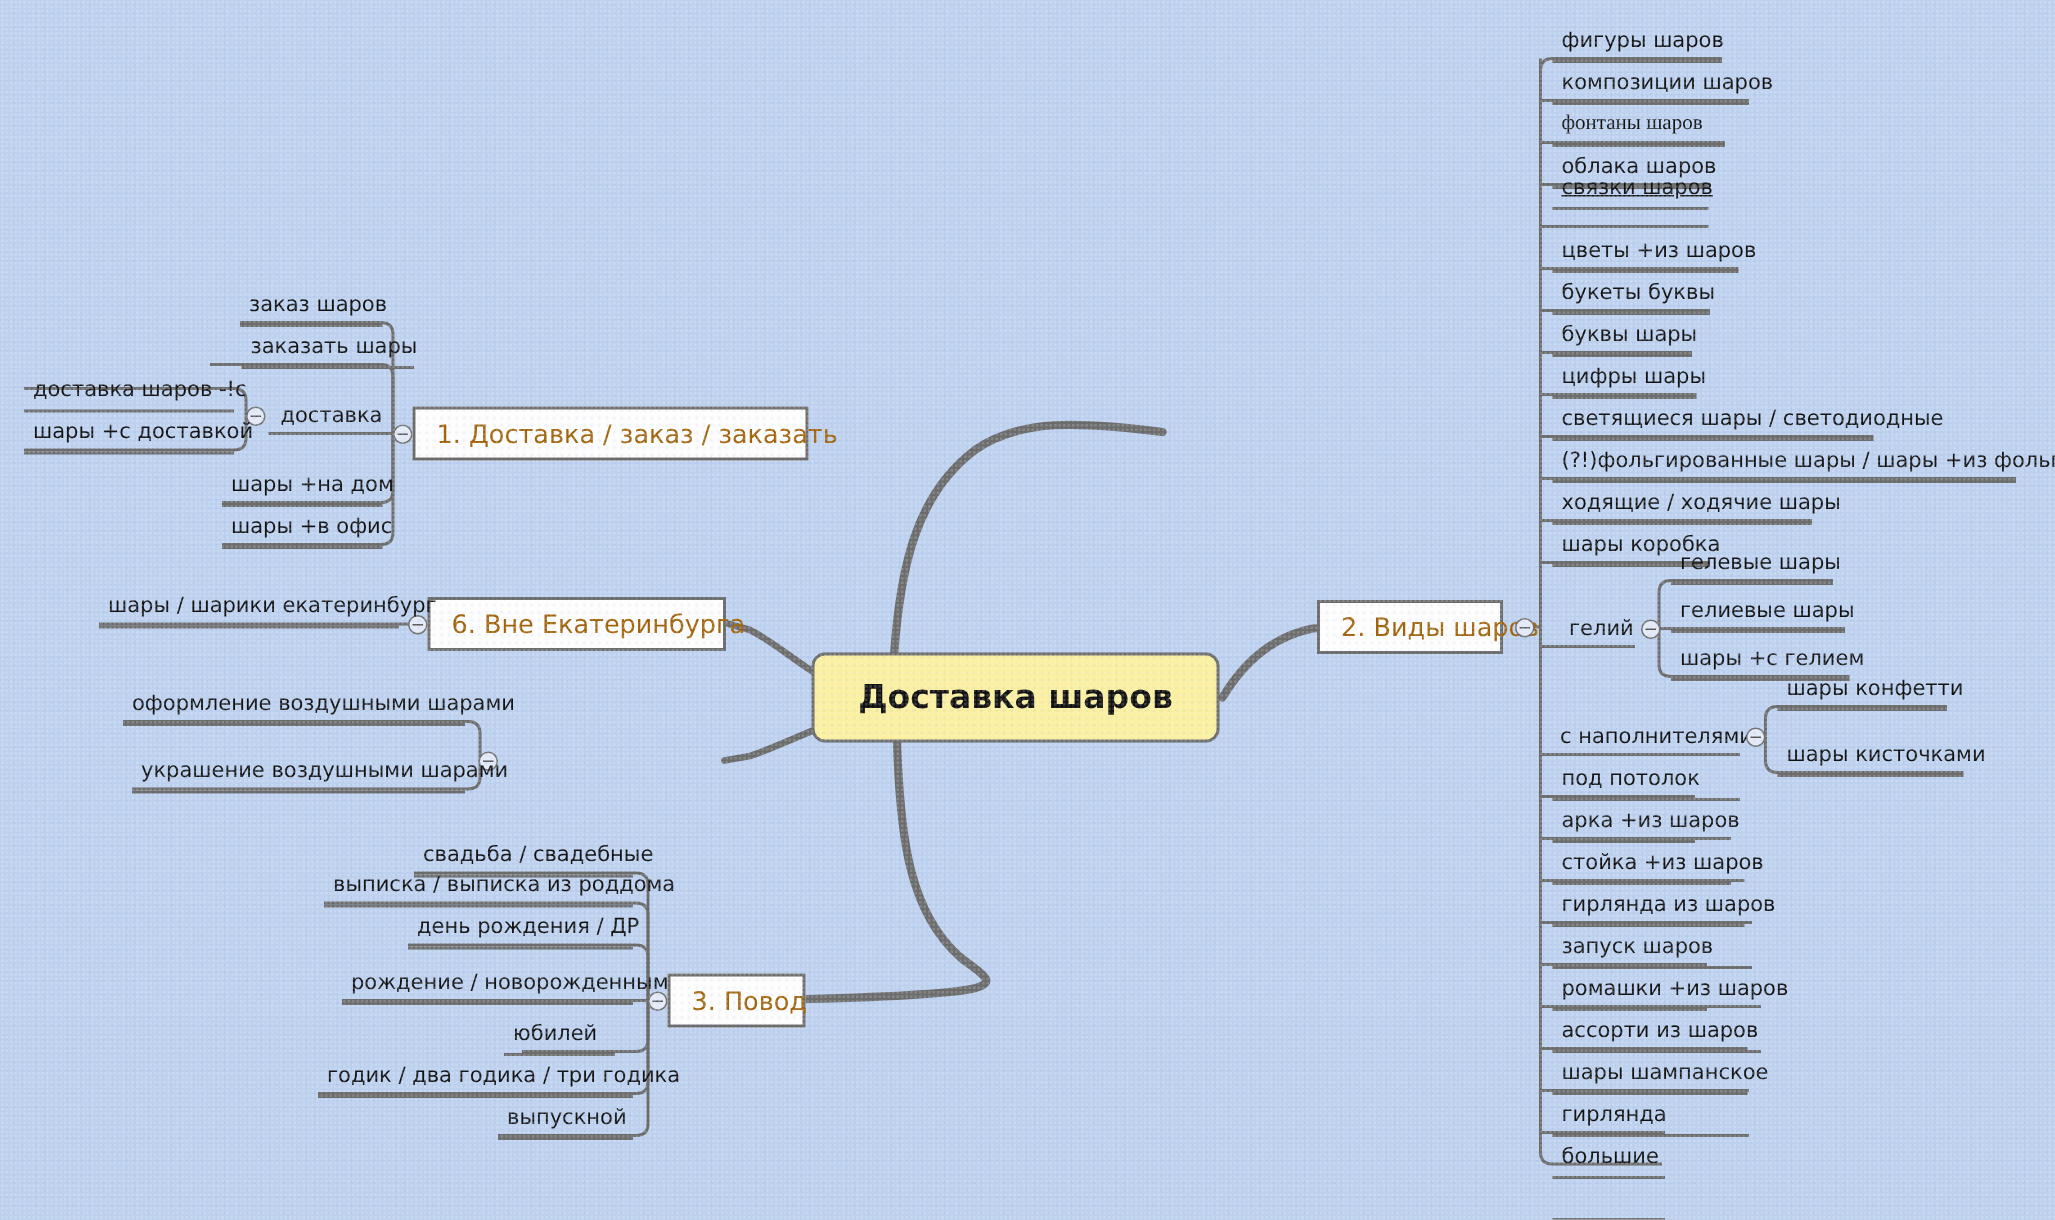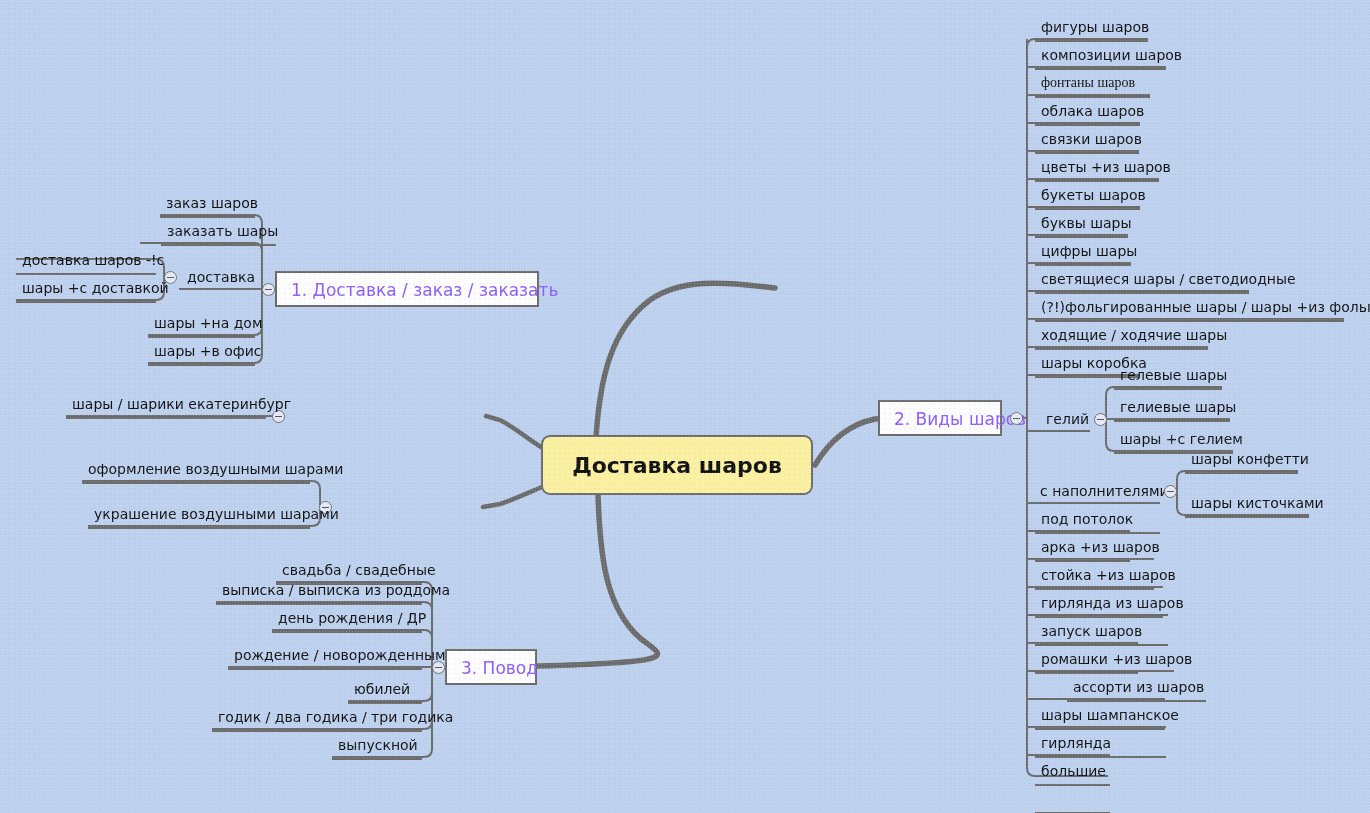--- a/index.html
+++ b/index.html
@@ -25,21 +25,21 @@
   
   .root{
     background:#fbf0a0;border:2px solid #6b6b6b;border-radius:9px;
     font-size:22px;font-weight:bold;color:#111;
     padding:0 26px;height:60px;line-height:58px;
     text-align:center;
   }
   
   .branch{
     background:#fdfdfd;border:2px solid #6b6b6b;
-    font-size:17px;color:#8b5cf6;
+    font-size:17px;color:#a16207;
     padding:0 14px;height:36px;line-height:34px;
     text-align:center;
   }
   
   .leaf{
     font-size:14px;color:#111;
     height:26px;line-height:22px;
     border-bottom:2px solid #6b6b6b;
     padding:0 6px;
   }
@@ -152,47 +152,48 @@
   <div class="node leaf r" style="left:140px;top:220px;width:115px;margin-left:21px;">заказать шары</div>
 
   <div class="node subnode" style="left:179px;top:265px;width:76px;text-align:center;">доставка</div>
   <div class="toggle" style="left:164px;top:271px;"></div>
   <div class="node leaf r" style="left:16px;top:249px;width:140px;">доставка шаров -!с</div>
   <div class="node leaf r" style="left:16px;top:277px;width:140px;">шары +с доставкой</div>
 
   <div class="node leaf r" style="left:148px;top:312px;width:107px;">шары +на дом</div>
   <div class="node leaf r" style="left:148px;top:340px;width:107px;">шары +в офис</div>
 
+  <div class="node branch" style="left:285px;top:398px;width:199px;">6. Вне Екатеринбурга</div>
   <div class="toggle" style="left:272px;top:410px;"></div>
   <div class="node leaf r" style="left:66px;top:393px;width:200px;">шары / шарики екатеринбург</div>
 
   <div class="toggle" style="left:319px;top:501px;"></div>
   <div class="node leaf r" style="left:82px;top:458px;width:228px;">оформление воздушными шарами</div>
   <div class="node leaf r" style="left:88px;top:503px;width:222px;">украшение воздушными шарами</div>
 
   <div class="node branch" style="left:445px;top:649px;width:92px;">3. Повод</div>
   <div class="toggle" style="left:432px;top:661px;"></div>
   <div class="node leaf r" style="left:276px;top:559px;width:146px;">свадьба / свадебные</div>
   <div class="node leaf r" style="left:216px;top:579px;width:206px;">выписка / выписка из роддома</div>
   <div class="node leaf r" style="left:272px;top:607px;width:150px;">день рождения / ДР</div>
   <div class="node leaf r" style="left:228px;top:644px;width:194px;">рождение / новорожденным</div>
-  <div class="node leaf r" style="left:348px;top:678px;width:74px;">юбилей</div>
+  <div class="node leaf r" style="left:336px;top:678px;width:74px;">юбилей</div>
   <div class="node leaf r" style="left:212px;top:706px;width:210px;">годик / два годика / три годика</div>
   <div class="node leaf r" style="left:332px;top:734px;width:90px;">выпускной</div>
 
   <div class="node branch" style="left:878px;top:400px;width:124px;">2. Виды шаров</div>
   <div class="toggle" style="left:1010px;top:412px;"></div>
 
   <div class="node leaf l" style="left:1035px;top:16px;width:113px;">фигуры шаров</div>
   <div class="node leaf l" style="left:1035px;top:44px;width:131px;">композиции шаров</div>
   <div class="node leaf l" style="left:1035px;top:72px;width:115px;font-family:Liberation Serif, serif;">фонтаны шаров</div>
   <div class="node leaf l" style="left:1035px;top:100px;width:105px;">облака шаров</div>
-  <div class="node leaf l" style="left:1035px;top:128px;width:104px;">связки шаров</div>
+  <div class="node leaf l" style="left:1035px;top:114px;width:104px;text-decoration:underline;">связки шаров</div>
   <div class="node leaf l" style="left:1035px;top:156px;width:124px;">цветы +из шаров</div>
-  <div class="node leaf l" style="left:1035px;top:184px;width:105px;">букеты шаров</div>
+  <div class="node leaf l" style="left:1035px;top:184px;width:105px;">букеты буквы</div>
   <div class="node leaf l" style="left:1035px;top:212px;width:93px;">буквы шары</div>
   <div class="node leaf l" style="left:1035px;top:240px;width:96px;">цифры шары</div>
   <div class="node leaf l" style="left:1035px;top:268px;width:214px;">светящиеся шары / светодиодные</div>
   <div class="node leaf l" style="left:1035px;top:296px;width:309px;">(?!)фольгированные шары / шары +из фольги(?!)</div>
   <div class="node leaf l" style="left:1035px;top:324px;width:173px;">ходящие / ходячие шары</div>
   <div class="node leaf l" style="left:1035px;top:352px;width:105px;">шары коробка</div>
 
   <div class="node subnode" style="left:1038px;top:407px;width:50px;">гелий</div>
   <div class="toggle" style="left:1094px;top:413px;"></div>
   <div class="node leaf l" style="left:1114px;top:364px;width:108px;">гелевые шары</div>
@@ -203,21 +204,21 @@
   <div class="toggle" style="left:1164px;top:485px;"></div>
   <div class="node leaf l" style="left:1185px;top:448px;width:113px;">шары конфетти</div>
   <div class="node leaf l" style="left:1185px;top:492px;width:124px;">шары кисточками</div>
 
   <div class="node leaf l" style="left:1035px;top:508px;width:125px;">под потолок</div>
   <div class="node leaf l" style="left:1035px;top:536px;width:95px;">арка +из шаров</div>
   <div class="node leaf l" style="left:1035px;top:564px;width:119px;">стойка +из шаров</div>
   <div class="node leaf l" style="left:1035px;top:592px;width:128px;">гирлянда из шаров</div>
   <div class="node leaf l" style="left:1035px;top:620px;width:133px;">запуск шаров</div>
   <div class="node leaf l" style="left:1035px;top:648px;width:103px;">ромашки +из шаров</div>
-  <div class="node leaf l" style="left:1035px;top:676px;width:139px;margin-left:32px;">ассорти из шаров</div>
+  <div class="node leaf l" style="left:1035px;top:676px;width:139px;">ассорти из шаров</div>
   <div class="node leaf l" style="left:1035px;top:704px;width:130px;">шары шампанское</div>
   <div class="node leaf l" style="left:1035px;top:732px;width:131px;">гирлянда</div>
   <div class="node leaf l" style="left:1035px;top:760px;width:75px;">большие</div>
   <div class="node leaf l" style="left:1035px;top:788px;width:75px;"></div>
 
 </div>
 
 <div id="noise"></div>
 
 </body></html>

